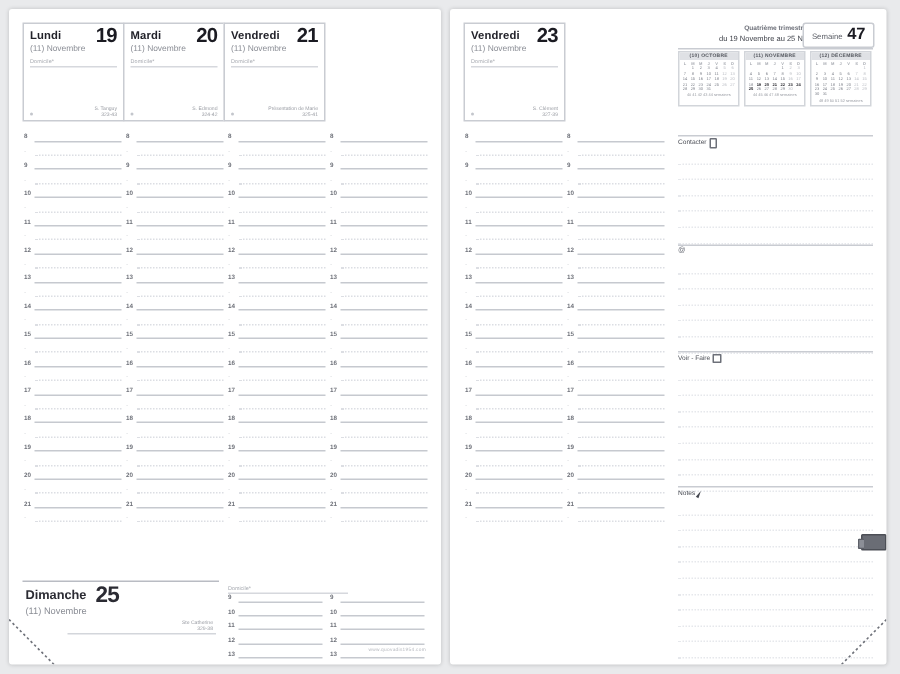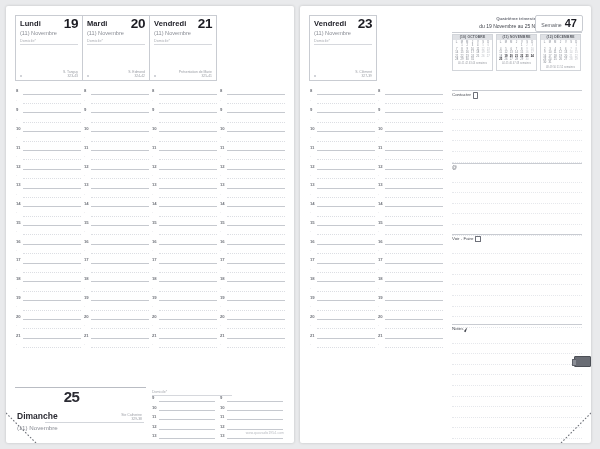--- a/index.html
+++ b/index.html
@@ -62,21 +62,21 @@
   .hrow.half .rule{border-top:.5px dotted #dcdee3;}
   .hrow.half .lbl{color:#b9bcc2;font-weight:400;}
   .hrow.hourmark .rule{border-top:.5px solid #c6c9cf;}
 
   
   .sunday{
     position:absolute;left:9px;top:381px;width:131px;height:48px;
     border-top:1px solid #b9bcc3;box-sizing:border-box;padding-top:3px;
   }
   .su-top{display:flex;align-items:flex-start;gap:6px;padding-left:2px;}
-  .su-name{font-size:8.5px;font-weight:700;line-height:11px;margin-top:20px;}
+  .su-name{font-size:8.5px;font-weight:700;line-height:11px;}
   .su-num{font-size:15px;font-weight:700;line-height:11px;letter-spacing:-.5px;}
   .su-month{font-size:6.2px;color:#8a8d95;padding-left:2px;padding-top:2px;}
   .su-saint{
     position:absolute;right:4px;bottom:14px;text-align:right;
     font-size:3.4px;color:#9a9da4;line-height:4.2px;
   }
   .su-rule{position:absolute;left:30px;right:2px;bottom:12px;border-top:.5px solid #d3d6db;}
 
   .su-dom{
     position:absolute;left:146px;top:384px;width:80px;

